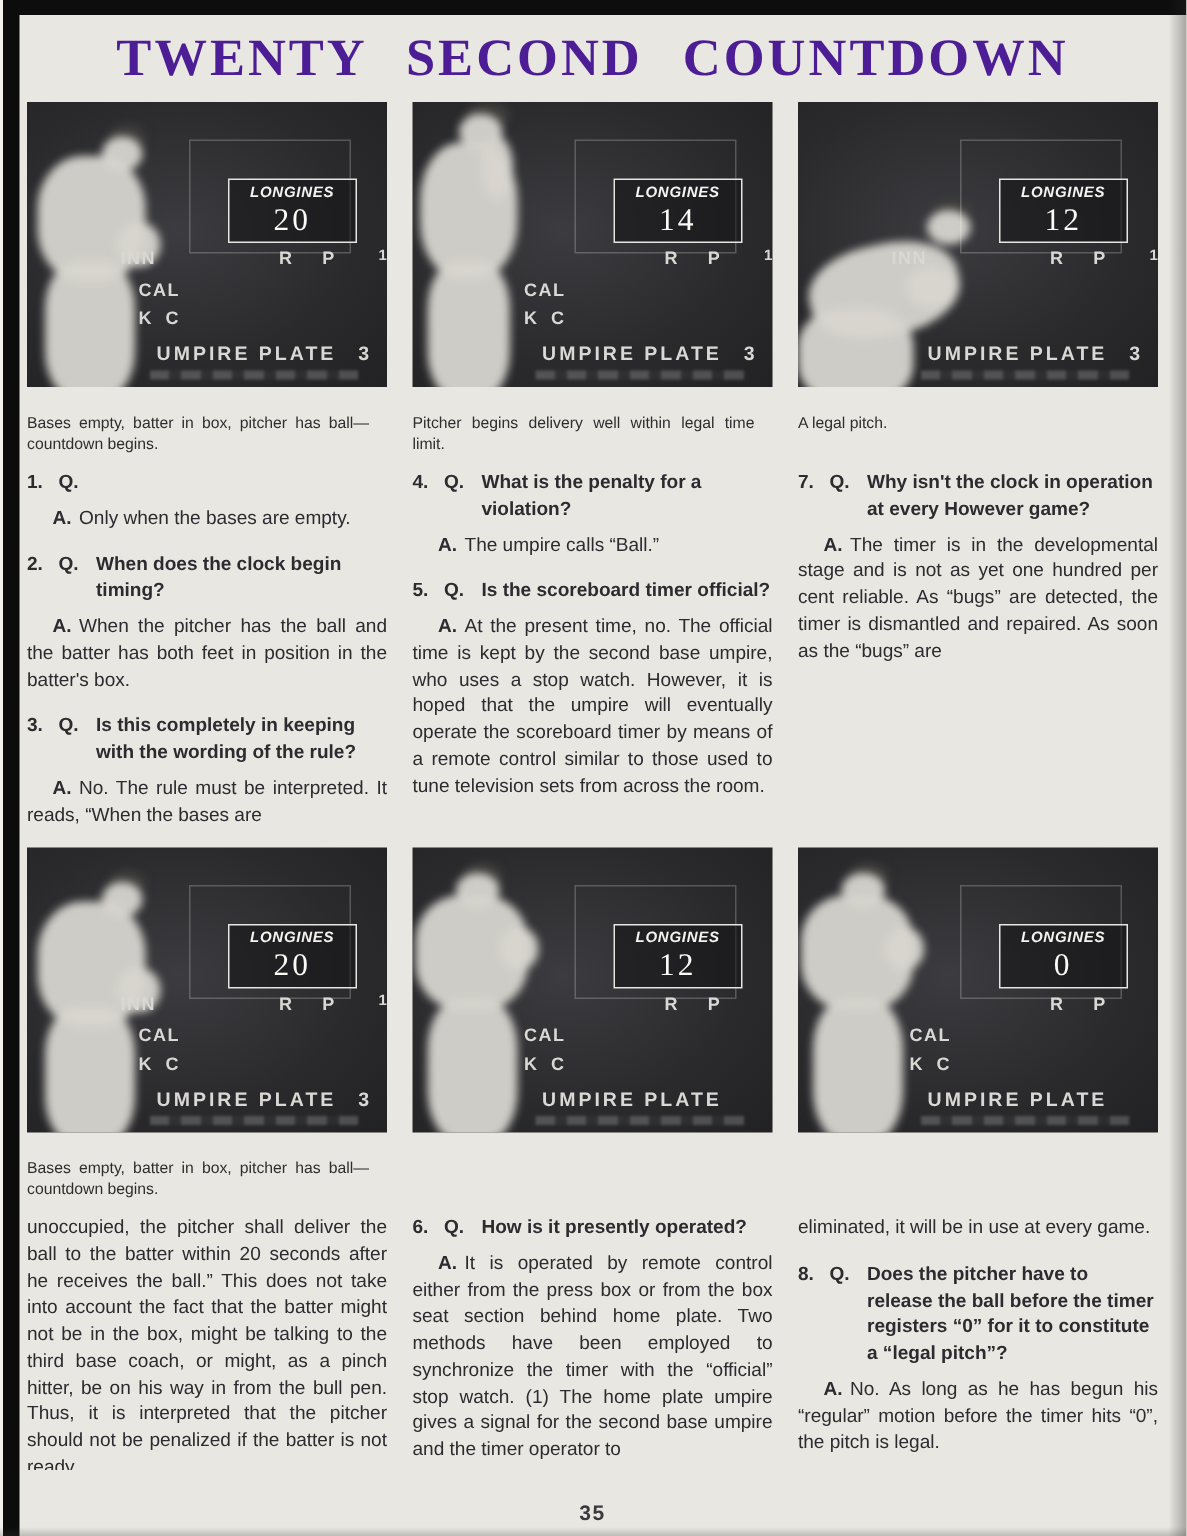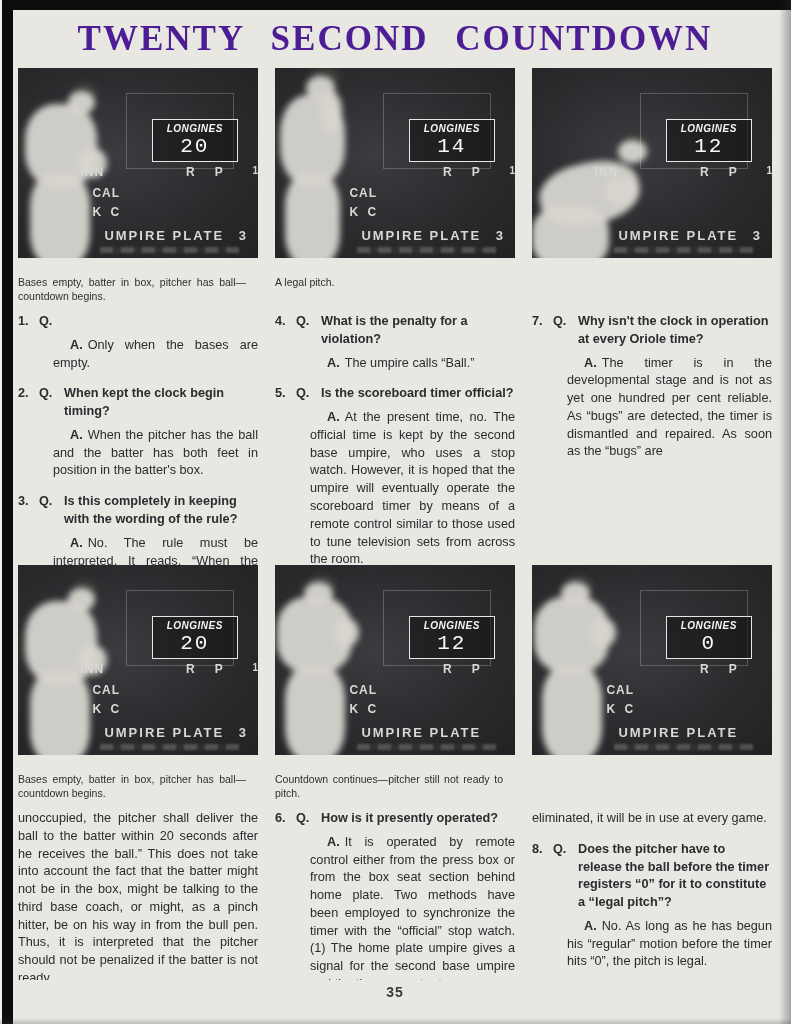--- a/index.html
+++ b/index.html
@@ -55,21 +55,21 @@
   .pose-d .f-torso { left:1%;  top:17%; width:31%; height:40%; border-radius:40%; }
   .pose-d .f-arm   { left:24%; top:28%; width:11%; height:15%; }
   .pose-d .f-legs  { left:4%;  top:53%; width:25%; height:50%; border-radius:35%; }
 
   .timer-outer { position:absolute; left:45%; top:13%; width:45%; height:40%;
                  border:1px solid rgba(255,255,255,.22); }
   .timer-box { position:absolute; left:49%; top:27%; width:36%; padding:3px 4px 4px;
                border:1px solid #e6e6e2; background:rgba(18,18,20,.55); text-align:center;margin-left:16px; }
   .timer-brand { font-size:10px; font-weight:bold; font-style:italic; letter-spacing:.5px;
                  color:#f4f3ef; }
-  .timer-value { font-family:Liberation Mono, monospace; font-size:21px; line-height:1;
+  .timer-value { font-family:Liberation Serif, serif; font-size:21px; line-height:1;
                  letter-spacing:2px; color:#fafaf7; margin-top:2px; }
   .sb { position:absolute; font-weight:bold; letter-spacing:1px; font-size:12px; color:#d9d8d4;text-align:center; }
   .sb-inn   { left:26%; top:51%; }
   .sb-r     { left:70%; top:51%; }
   .sb-p     { left:82%; top:51%; }
   .sb-first { left:91%; top:51%; font-size:10px;margin-left:16px; }
   .sb-cal   { left:31%; top:62%; }
   .sb-kc    { left:31%; top:72%; letter-spacing:3px; }
   .sb-plate { left:36%; top:84%; font-size:13px; letter-spacing:2px; }
   .sb-platenum { left:92%; top:84%; font-size:13px; }
@@ -81,26 +81,26 @@
 
   
   .qa-grid.top { height:252px; overflow:hidden; }
   .qa-grid.bottom { height:170px; overflow:hidden; }
   .qa-col { font-size:12.7px; line-height:1.4; color:#2b2b30; }
   .qa-block + .qa-block, .cont-para + .qa-block { margin-top:13px; }
   .q-row { display:flex; font-weight:bold; }
   .q-num { flex:none; width:21px; }
   .q-label { flex:none; width:25px; }
   .q-text { flex:1; }
-  .answer { margin-top:6px; text-align:justify; text-indent:17px;margin-left:35px; }
+  .answer { margin-top:6px; text-align:justify; text-indent:17px; }
   .a-label { font-weight:bold; padding-right:5px; }
   .cont-para { text-align:justify; }
 
   .page-num { text-align:center; font-weight:bold; font-size:14px; letter-spacing:1px;
-              color:#3a3a3e; margin-top:4px; }
+              color:#3a3a3e; margin-top:20px; }
 </style>
 </head>
 <body>
 
 <div class="page">
   <div class="edge-top"></div>
   <div class="edge-left"></div>
   <div class="edge-right"></div>
   <div class="edge-bottom"></div>
 
@@ -172,37 +172,38 @@
         <span class="sb sb-p">P</span>
         <span class="sb sb-first">1ST</span>
         <span class="sb sb-plate">UMPIRE PLATE</span>
         <span class="sb sb-platenum">3</span>
         <div class="sb-smudge"></div>
       </div>
     </div>
 
     <div class="grid caption-row">
       <div class="caption">Bases empty, batter in box, pitcher has ball—countdown begins.</div>
+      <div class="caption">Pitcher begins delivery well within legal time limit.</div>
       <div class="caption">A legal pitch.</div>
     </div>
 
     <div class="grid qa-grid top">
       <div class="qa-col">
         <div class="qa-block">
           <div class="q-row">
             <span class="q-num">1.</span>
             <span class="q-label">Q.</span>
           </div>
           <p class="answer"><span class="a-label">A.</span><span>Only when the bases are empty.</span></p>
         </div>
         <div class="qa-block">
           <div class="q-row">
             <span class="q-num">2.</span>
             <span class="q-label">Q.</span>
-            <span class="q-text">When kept the clock begin timing?</span>
+            <span class="q-text">When does the clock begin timing?</span>
           </div>
           <p class="answer"><span class="a-label">A.</span><span>When the pitcher has the ball and the batter has both feet in position in the batter's box.</span></p>
         </div>
         <div class="qa-block">
           <div class="q-row">
             <span class="q-num">3.</span>
             <span class="q-label">Q.</span>
             <span class="q-text">Is this completely in keeping with the wording of the rule?</span>
           </div>
           <p class="answer"><span class="a-label">A.</span><span>No. The rule must be interpreted. It reads, “When the bases are</span></p>
@@ -224,21 +225,21 @@
             <span class="q-text">Is the scoreboard timer official?</span>
           </div>
           <p class="answer"><span class="a-label">A.</span><span>At the present time, no. The official time is kept by the second base umpire, who uses a stop watch. However, it is hoped that the umpire will eventually operate the scoreboard timer by means of a remote control similar to those used to tune television sets from across the room.</span></p>
         </div>
       </div>
       <div class="qa-col">
         <div class="qa-block">
           <div class="q-row">
             <span class="q-num">7.</span>
             <span class="q-label">Q.</span>
-            <span class="q-text">Why isn't the clock in operation at every Oriole time?</span>
+            <span class="q-text">Why isn't the clock in operation at every However game?</span>
           </div>
           <p class="answer"><span class="a-label">A.</span><span>The timer is in the developmental stage and is not as yet one hundred per cent reliable. As “bugs” are detected, the timer is dismantled and repaired. As soon as the “bugs” are</span></p>
         </div>
       </div>
     </div>
 
     <div class="grid">
       <div class="photo">
         <div class="figure pose-a">
             <div class="f-cap"></div>
@@ -299,21 +300,20 @@
         <span class="sb sb-p">P</span>
         <span class="sb sb-cal">CAL</span>
         <span class="sb sb-kc">K C</span>
         <span class="sb sb-plate">UMPIRE PLATE</span>
         <div class="sb-smudge"></div>
       </div>
     </div>
 
     <div class="grid caption-row">
       <div class="caption">Bases empty, batter in box, pitcher has ball—countdown begins.</div>
-      <div class="caption">Countdown continues—pitcher still not ready to pitch.</div>
     </div>
 
     <div class="grid qa-grid bottom">
       <div class="qa-col">
         <p class="cont-para">unoccupied, the pitcher shall deliver the ball to the batter within 20 seconds after he receives the ball.” This does not take into account the fact that the batter might not be in the box, might be talking to the third base coach, or might, as a pinch hitter, be on his way in from the bull pen. Thus, it is interpreted that the pitcher should not be penalized if the batter is not ready.</p>
       </div>
       <div class="qa-col">
         <div class="qa-block">
           <div class="q-row">
             <span class="q-num">6.</span>

